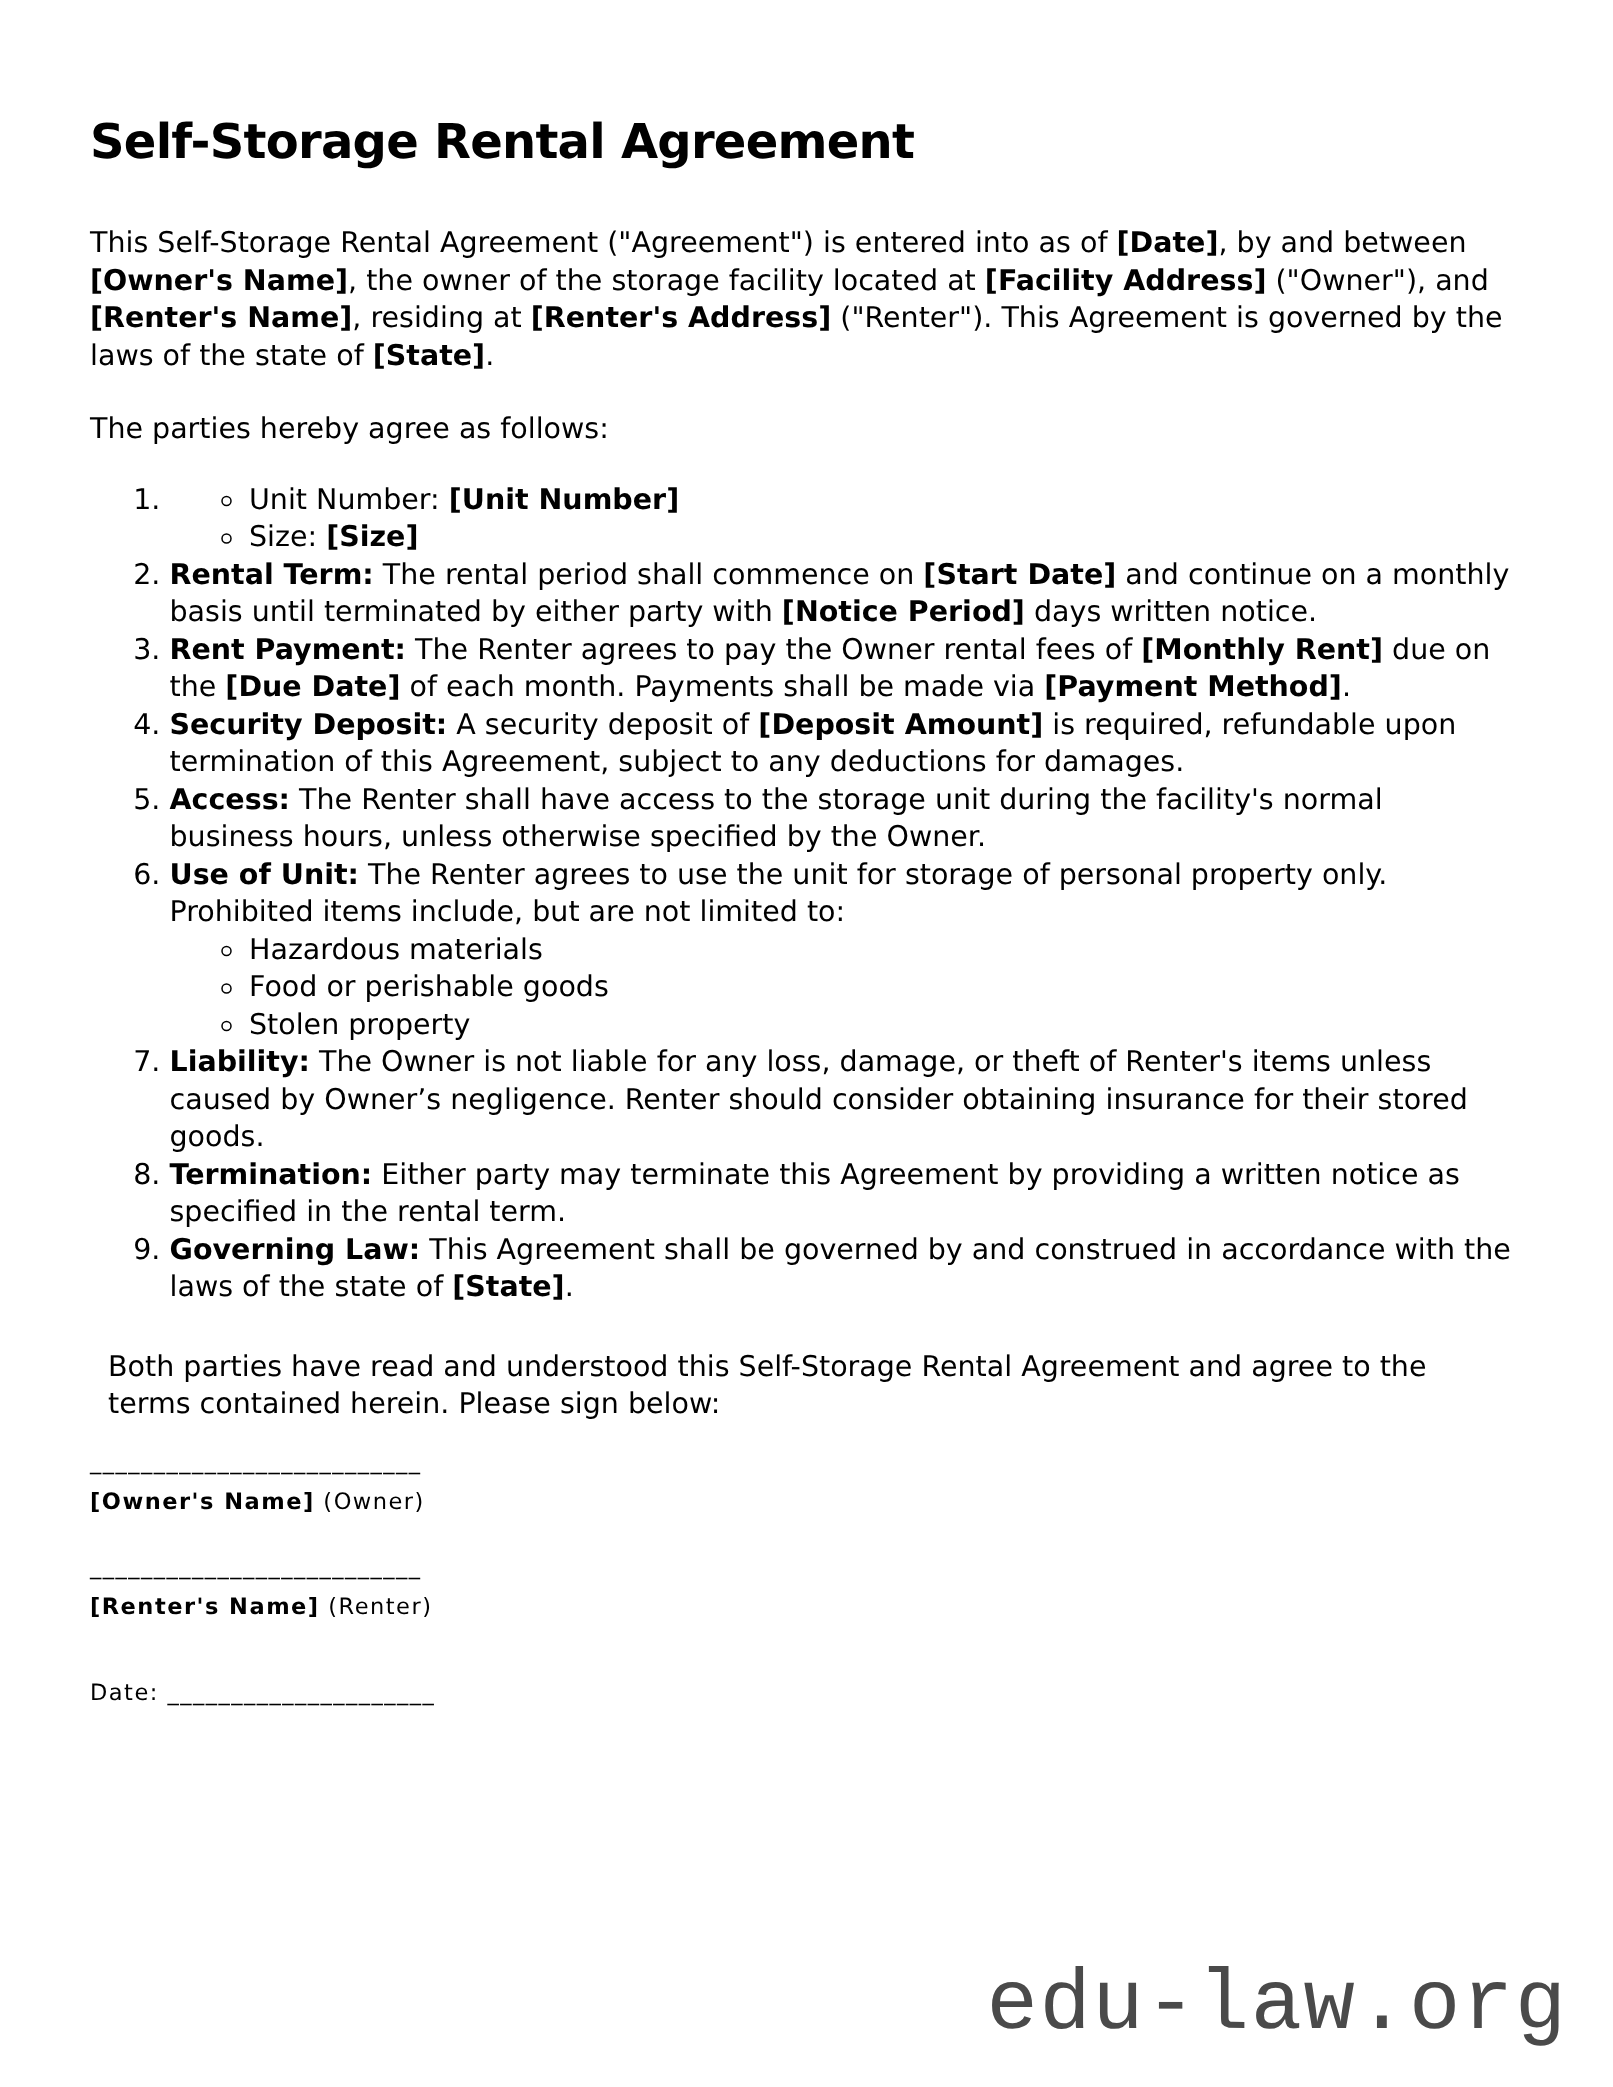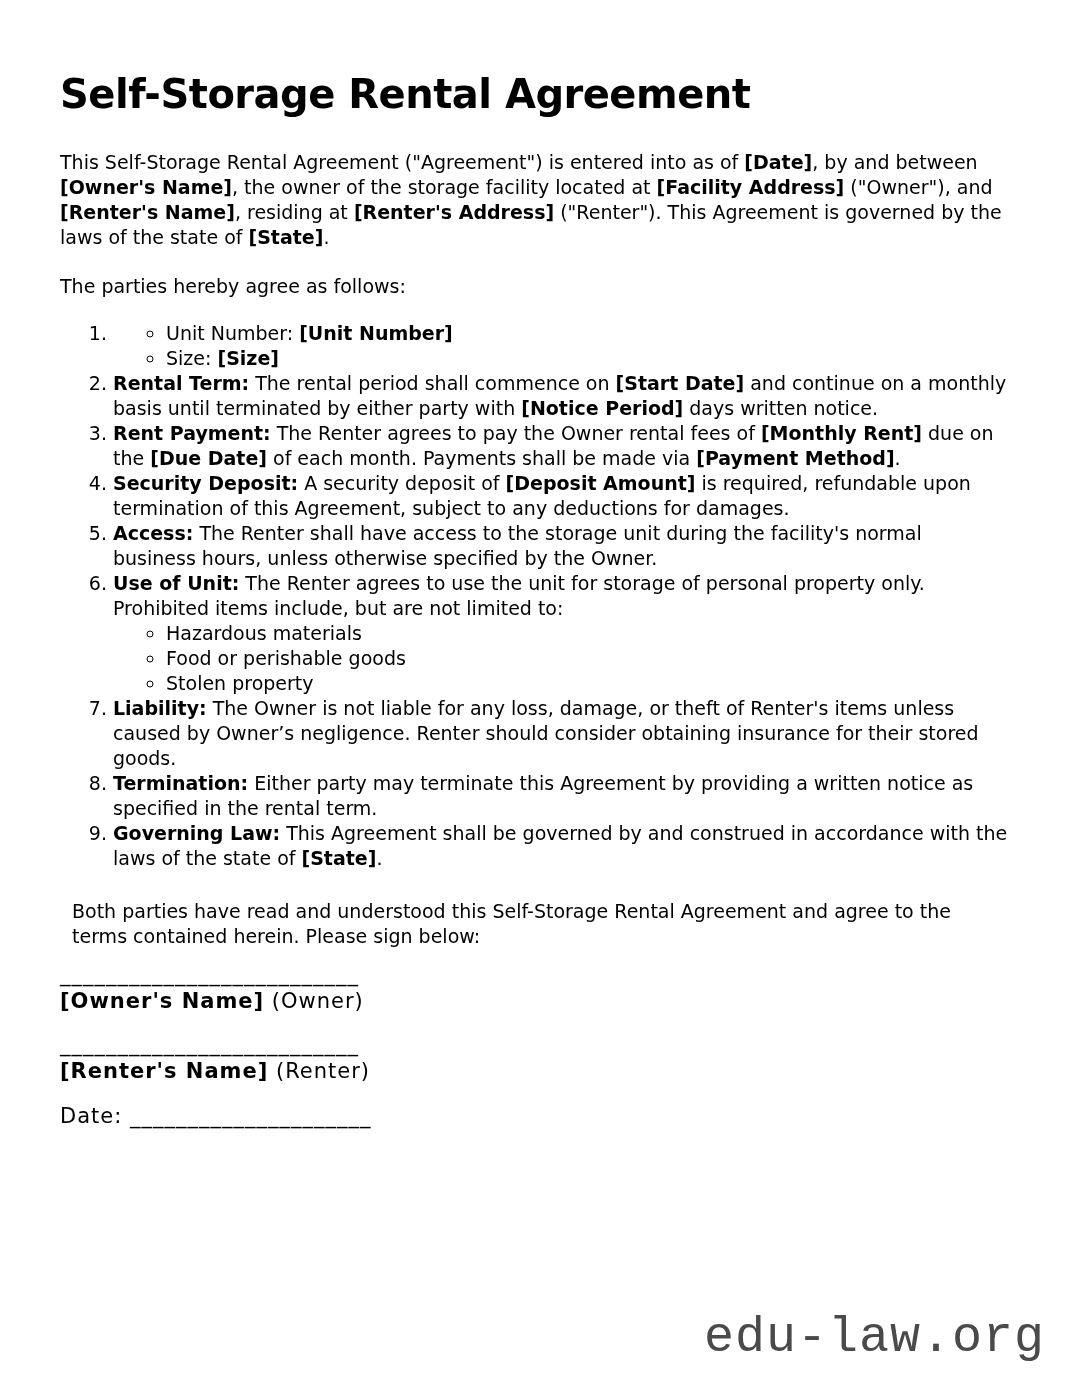--- a/index.html
+++ b/index.html
@@ -14,21 +14,21 @@
   }
   .doc {
     position: absolute;
     left: 60px;
     top: 70px;
     width: 950px;
     font-size: 19px;
     line-height: 25px;
   }
   h1.title {
-    font-size: 40px;
+    font-size: 32px;
     line-height: 48px;
     font-weight: bold;
     letter-spacing: -0.5px;
     margin: 0 0 32px 0;
   }
   p.para { margin: 0 0 24px 0; }
   p.agree { margin: 0 0 22px 0; }
   ol.terms {
     margin: 4px 0 28px 0;
     padding-left: 53px;
@@ -36,34 +36,34 @@
   ol.terms > li { margin: 0; padding: 0; }
   ul.sub {
     list-style-type: circle;
     margin: 0;
     padding-left: 53px;
   }
   ul.sub > li { margin: 0; padding: 0; }
   b { font-weight: bold; }
   p.closing { margin: 0 0 12px 12px; }
   .sig-section {
-    font-size: 21px;
+    font-size: 15px;
     line-height: 27px;
     letter-spacing: 1px;
   }
   .sig-block { margin: 0 0 16px 0; }
   .sig-rule { white-space: nowrap; }
   .sig-name-row { margin: 0; }
-  .date-row { margin-top: 18px; }
+  .date-row { margin-top: 30px; }
   .watermark {
     position: absolute;
     top: 1316px;
     right: 30px;
     font-family: "Liberation Mono", monospace;
-    font-size: 50px;
+    font-size: 57px;
     line-height: 44px;
     letter-spacing: 1px;
     color: #4a4a4a; 
   }
 </style>
 </head>
 <body>
 
 <div class="doc">
 

